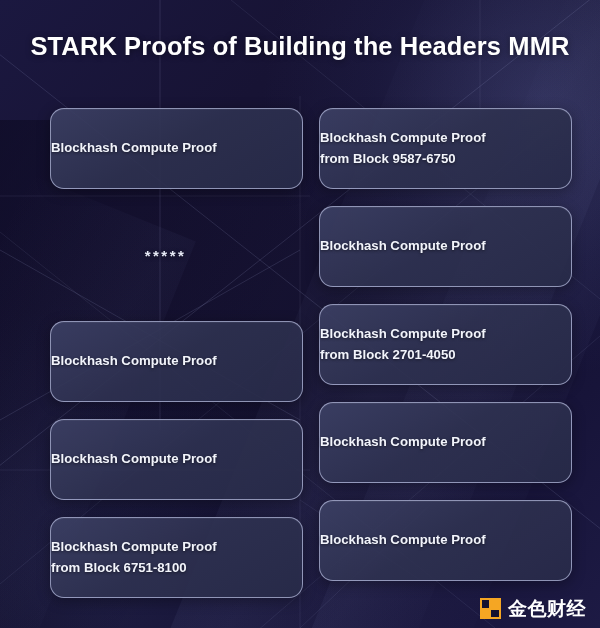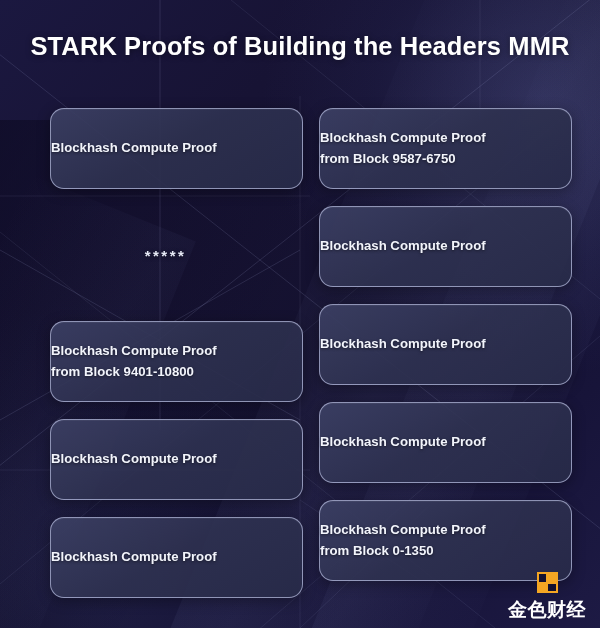--- a/index.html
+++ b/index.html
@@ -134,21 +134,20 @@
   }
 
   
   .watermark {
     position:absolute;
     right:14px; bottom:9px;
     display:flex;
     align-items:center;
     gap:7px;
     z-index:6;
-    flex-direction:column;
   }
   .wm-mark {
     position:relative;
     width:21px; height:21px;
     background:#f5a623;
     flex:none;
   }
   .wm-mark::before {
     content:"";
     position:absolute;
@@ -218,54 +217,54 @@
       <div class="card">
         <div class="card-line">Blockhash Compute Proof</div>
       </div>
 
       <div class="spacer-asterisks">
         <span class="asterisks">*****</span>
       </div>
 
       <div class="card">
         <div class="card-line">Blockhash Compute Proof</div>
-        <div class="card-line">from Block 9401-10800</div>
-      </div>
-
-      <div class="card">
-        <div class="card-line">Blockhash Compute Proof</div>
-      </div>
-
-      <div class="card">
-        <div class="card-line">Blockhash Compute Proof</div>
+      </div>
+
+      <div class="card">
+        <div class="card-line">Blockhash Compute Proof</div>
+      </div>
+
+      <div class="card">
+        <div class="card-line">Blockhash Compute Proof</div>
+        <div class="card-line">from Block 6751-8100</div>
       </div>
     </div>
 
     <div class="col col-right">
 
       <div class="card">
         <div class="card-line">Blockhash Compute Proof</div>
         <div class="card-line">from Block 9587-6750</div>
       </div>
 
       <div class="card">
         <div class="card-line">Blockhash Compute Proof</div>
       </div>
 
       <div class="card">
         <div class="card-line">Blockhash Compute Proof</div>
-      </div>
-
-      <div class="card">
-        <div class="card-line">Blockhash Compute Proof</div>
-      </div>
-
-      <div class="card">
-        <div class="card-line">Blockhash Compute Proof</div>
-        <div class="card-line">from Block 0-1350</div>
+        <div class="card-line">from Block 2701-4050</div>
+      </div>
+
+      <div class="card">
+        <div class="card-line">Blockhash Compute Proof</div>
+      </div>
+
+      <div class="card">
+        <div class="card-line">Blockhash Compute Proof</div>
       </div>
     </div>
   </div>
 
   <div class="watermark">
     <span class="wm-mark"></span>
     <span class="wm-text">金色财经</span>
   </div>
 
 </div>

